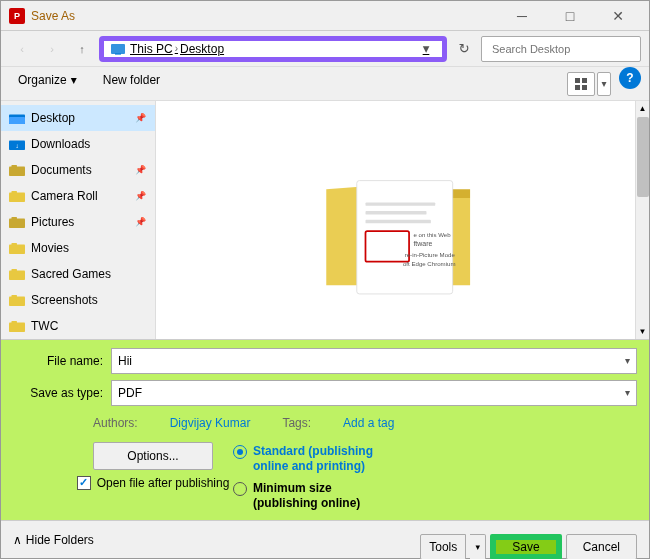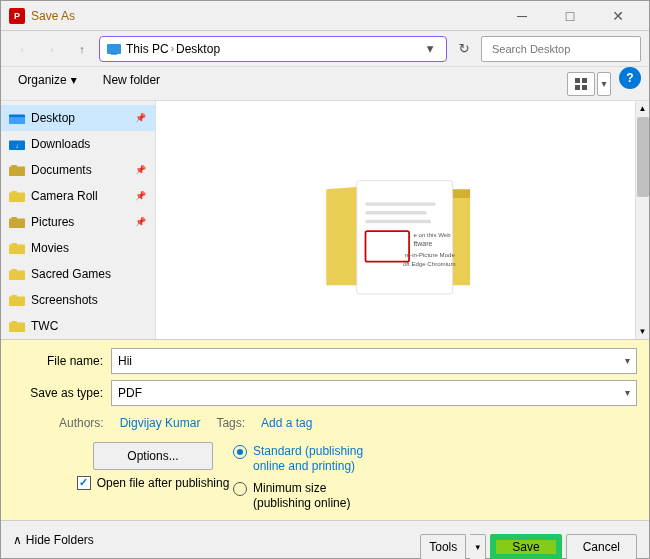--- a/index.html
+++ b/index.html
@@ -55,27 +55,28 @@
     .nav-btn {
       width: 26px; height: 26px; border: 1px solid transparent;
       background: transparent; cursor: pointer; border-radius: 2px;
       display: flex; align-items: center; justify-content: center;
       color: #666; font-size: 11px;
     }
     .nav-btn.disabled { color: #ccc; cursor: default; }
     .address-bar {
       flex: 1; height: 26px;
       background: white;
-      border: 1px solid #8b5cf6;
+      border: 5px solid #8b5cf6;
       border-radius: 4px;
       display: flex;
       align-items: center;
       padding: 0 6px;
       gap: 4px;
       font-size: 12px;
+      text-decoration: underline;
     }
     .address-parts { display: flex; align-items: center; gap: 2px; flex: 1; }
     .address-sep { color: #666; font-size: 10px; }
     .address-dropdown {
       width: 20px; height: 24px; border: none; background: transparent;
       cursor: pointer; display: flex; align-items: center; justify-content: center;
       color: #555;
     }
     .refresh-btn {
       width: 26px; height: 26px; border: 1px solid transparent;
@@ -170,21 +171,21 @@
       width: 14px; background: #f0f0f0;
       border-left: 1px solid #ddd;
       display: flex; flex-direction: column; align-items: center;
       flex-shrink: 0;
     }
     .scrollbar-btn { width: 14px; height: 14px; font-size: 8px; display: flex; align-items: center; justify-content: center; cursor: pointer; border: none; background: #f0f0f0; }
     .scrollbar-thumb { width: 12px; height: 80px; background: #c0c0c0; border-radius: 2px; margin: 2px 0; cursor: pointer; }
 
     
     .bottom-panel {
-      background: #fef9c3;
+      background: #bef264;
       border-top: 1px solid #ccc;
       padding: 8px 12px;
       flex-shrink: 0;
     }
     .field-row {
       display: flex;
       align-items: center;
       margin-bottom: 6px;
       gap: 8px;
     }
@@ -201,22 +202,22 @@
     }
     .field-input input {
       border: none; outline: none; flex: 1; font-size: 12px;
       background: transparent;
     }
     .dropdown-arrow { color: #555; font-size: 10px; }
     .metadata-row {
       display: flex;
       align-items: center;
       padding: 4px 0;
-      gap: 16px;
-      margin-left: 46px;
+      gap: 32px;
+      margin-left: 80px;
     }
     .meta-label { color: #666; font-size: 12px; }
     .meta-value { color: #0078d7; font-size: 12px; cursor: pointer; }
 
     .options-area {
       display: flex;
       align-items: flex-start;
       margin-top: 8px;
       gap: 0;
     }
@@ -249,21 +250,21 @@
     .checkbox-box .check { color: #0078d7; font-size: 11px; font-weight: bold; }
 
     .options-right {
       flex: 1;
       display: flex;
       flex-direction: column;
       gap: 6px;
       padding-top: 2px;
     }
     .radio-row {
-      display: flex; align-items: flex-start; gap: 6px; font-size: 12px;
+      display: flex; align-items: flex-start; gap: 6px; font-size: 12px; font-weight: bold;
     }
     .radio-circle {
       width: 14px; height: 14px; border-radius: 50%;
       border: 1.5px solid #555;
       display: flex; align-items: center; justify-content: center;
       cursor: pointer; flex-shrink: 0; margin-top: 1px;
     }
     .radio-circle.checked { border-color: #0078d7; }
     .radio-circle.checked::after {
       content: ''; width: 6px; height: 6px; border-radius: 50%; background: #0078d7;

